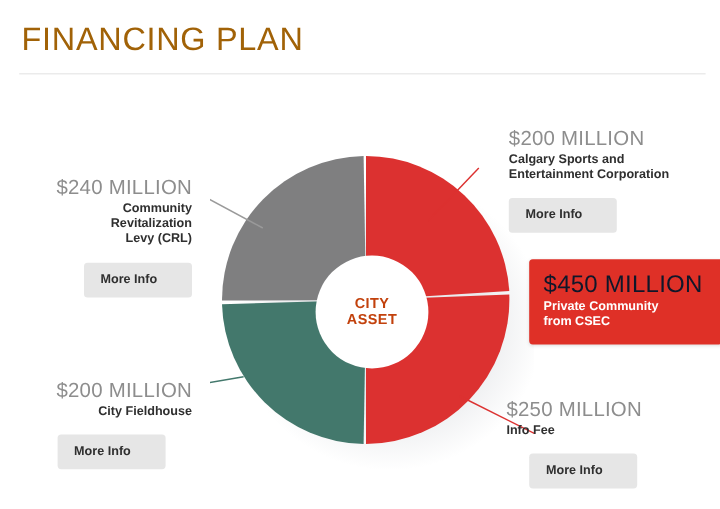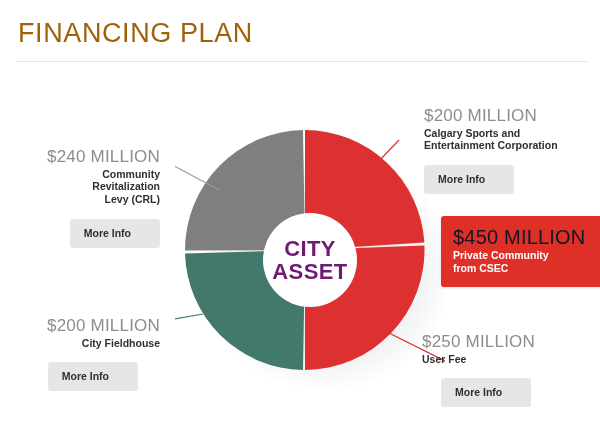--- a/index.html
+++ b/index.html
@@ -57,24 +57,24 @@
     height: 94px;
     background: #ffffff;
     border-radius: 50%;
     display: flex;
     flex-direction: column;
     align-items: center;
     justify-content: center;
     line-height: 1.06;
   }
   .hub-line {
-    font-size: 22px;
+    font-size: 12px;
     font-weight: bold;
     letter-spacing: 0.4px;
-    color: #701a75;
+    color: #c2410c;
   }
 
   
   .callout {
     position: absolute;
   }
   .amount {
     font-size: 17px;
     font-weight: 400;
     color: #8d8d8d;
@@ -180,21 +180,21 @@
 </div>
 
 <div class="callout-highlight">
   <div class="amount">$450 MILLION</div>
   <div class="desc" style="white-space:pre-line;">Private Community
 from CSEC</div>
 </div>
 
 <div class="callout align-left" style="left:422px; top:333px; width:150px;">
   <div class="amount">$250 MILLION</div>
-  <div class="desc" style="white-space:pre-line;">User Fee</div>
+  <div class="desc" style="white-space:pre-line;">Info Fee</div>
   <button class="more-info" style="margin-left:19px;">More Info</button>
 </div>
 
 <div class="callout align-right" style="left:8px; top:317px; width:152px;">
   <div class="amount">$200 MILLION</div>
   <div class="desc" style="white-space:pre-line;">City Fieldhouse</div>
   <button class="more-info" style="margin-right:22px;">More Info</button>
 </div>
 
 </body></html>

